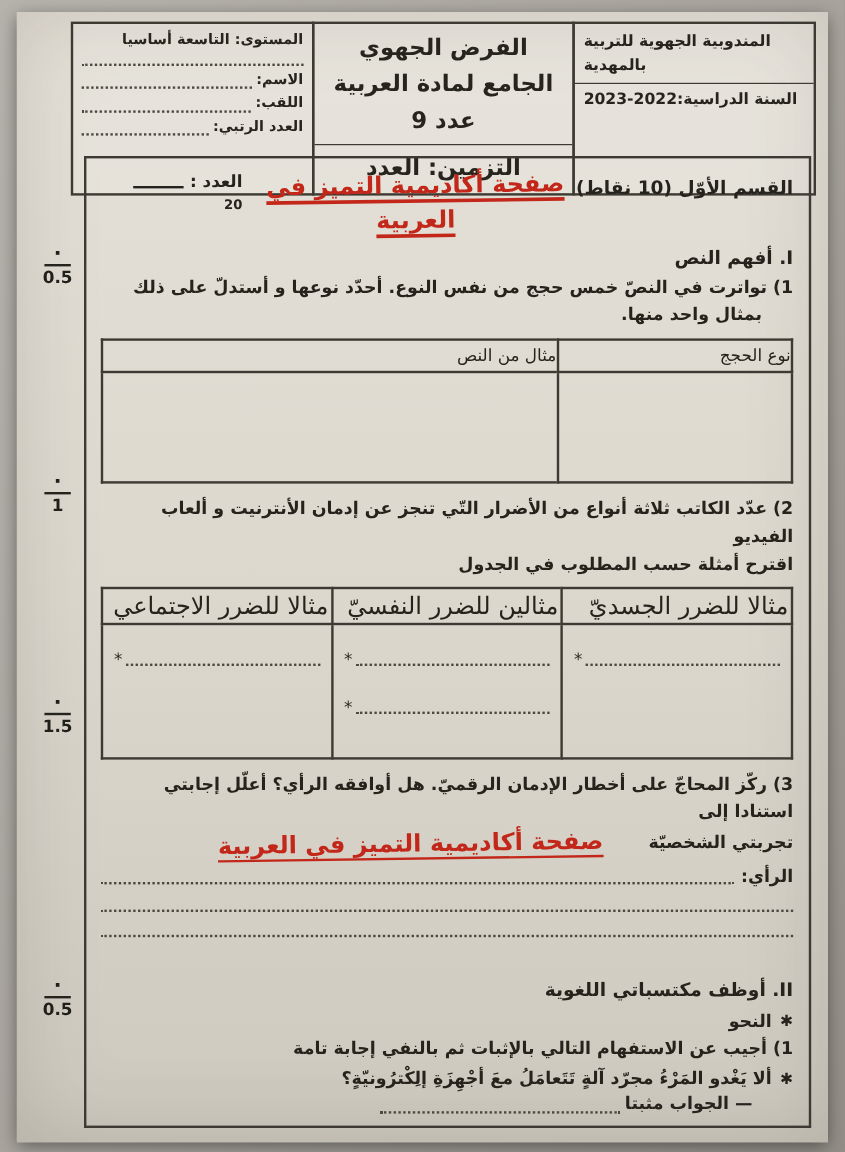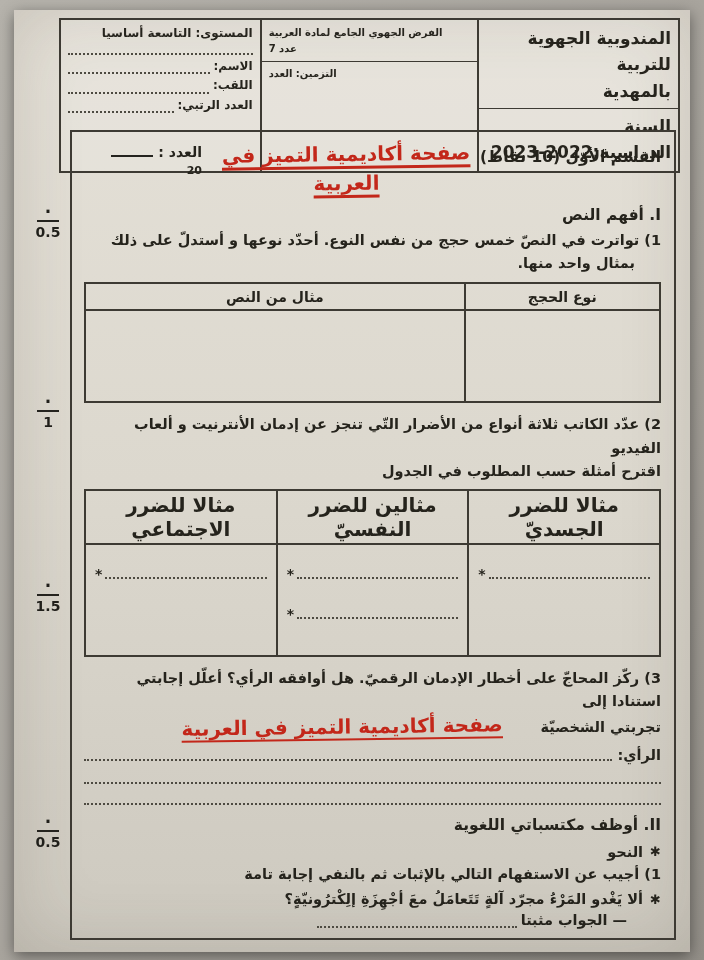--- a/index.html
+++ b/index.html
@@ -19,22 +19,22 @@
     position:absolute; top:10px; right:14px; left:14px; bottom:8px;
     background:linear-gradient(180deg,#e5e1d8 0%,#dcd8ce 50%,#cdc9bf 100%);
     box-shadow:0 4px 14px rgba(0,0,0,.45), inset 0 0 70px rgba(70,62,48,.18);
   }
   
   .header { display:flex; direction:rtl; margin:8px 10px 0 10px; align-items:stretch; }
   .hcell {
     border:2px solid #3d3a33; background:rgba(255,255,255,.12);
     padding:5px 7px; color:#26241d; font-weight:bold;
   }
-  .hc-right { width:212px; text-align:right; font-size:17px; line-height:1.55; }
-  .hc-mid   { width:230px; margin-right:-2px; text-align:left; font-size:10px; line-height:1.6; }
+  .hc-right { width:212px; text-align:left; font-size:13px; line-height:1.55; }
+  .hc-mid   { width:230px; margin-right:-2px; text-align:center; font-size:19px; line-height:1.6; }
   .hc-left  { width:212px; margin-right:-2px; text-align:right; font-size:12px; line-height:1.35;margin-left:35px; }
   .hsep { border-top:1.8px solid #3d3a33; margin:4px -7px; }
   .frow { display:flex; align-items:flex-end; gap:4px; margin-top:3px; }
   .dotfill { flex:1; border-bottom:2px dotted #4d4a41; height:11px; min-width:14px; }
   
   .body-wrap { position:absolute; top:120px; right:14px; left:16px; bottom:12px; }
   .margin-col { position:absolute; left:0; top:0; width:36px; height:100%; }
   .mark { position:absolute; left:2px; width:32px; text-align:center; color:#201f1a; font-weight:bold; font-size:14px; }
   .mark .mdot { display:block; font-size:17px; line-height:8px; }
   .mark .mbar { display:block; border-top:2.5px solid #24231e; margin:4px 5px 2px 5px; }
@@ -50,21 +50,21 @@
   .wm1 { font-size:20px; line-height:1.45; margin-left:10px; }
   .wm1 div { text-decoration:underline; text-decoration-thickness:2.5px; text-underline-offset:5px; }
   .score-block { width:118px; font-size:14px; padding-top:4px; }
   .score-top { display:flex; align-items:center; gap:5px; }
   .score-line { width:42px; border-bottom:2.5px solid #24231e; height:9px; }
   .score-total { text-align:right; padding-left:14px; font-size:11px; margin-top:4px; }
   .part-title { font-size:15.5px; margin:2px 0 5px 0; }
   .q { line-height:1.6; }
   .indent { padding-right:26px; }
   table { width:100%; border-collapse:collapse; table-layout:fixed; }
-  th,td { border:2px solid #3d3a33; font-weight:bold; }
+  th,td { border:2px solid #3d3a33; font-weight:normal;text-align:right; }
   .t1 { margin:7px 0 10px 0; }
   .t1 th { height:27px; font-size:14px; }
   .t1 .trow td { height:92px; }
   .t1 .col-type { width:34%; }
   .t2 { margin:6px 0 10px 0; }
   .t2 th { height:30px; font-size:20px; padding:2px; }
   .t2 td { height:112px; vertical-align:top; padding:12px 9px 6px 9px; }
   .dotstar { display:flex; align-items:flex-end; gap:3px; margin-top:12px; }
   .dotstar .dl { flex:1; border-bottom:2px dotted #4d4a41; height:9px; }
   .dotstar .st { font-size:14px; line-height:10px; }
@@ -89,21 +89,21 @@
 
     <div class="header">
       <div class="hcell hc-right">
         <div>المندوبية الجهوية للتربية</div>
         <div>بالمهدية</div>
         <div class="hsep"></div>
         <div>السنة الدراسية:2022-2023</div>
       </div>
       <div class="hcell hc-mid">
         <div>الفرض الجهوي الجامع لمادة العربية</div>
-        <div>عدد 7</div>
+        <div>عدد 9</div>
         <div class="hsep"></div>
         <div>التزمين: العدد</div>
       </div>
       <div class="hcell hc-left">
         <div>المستوى: التاسعة أساسيا</div>
         <div class="frow">
             <span class="dotfill"></span>
           </div>
         <div class="frow">
           <span>الاسم:</span>

